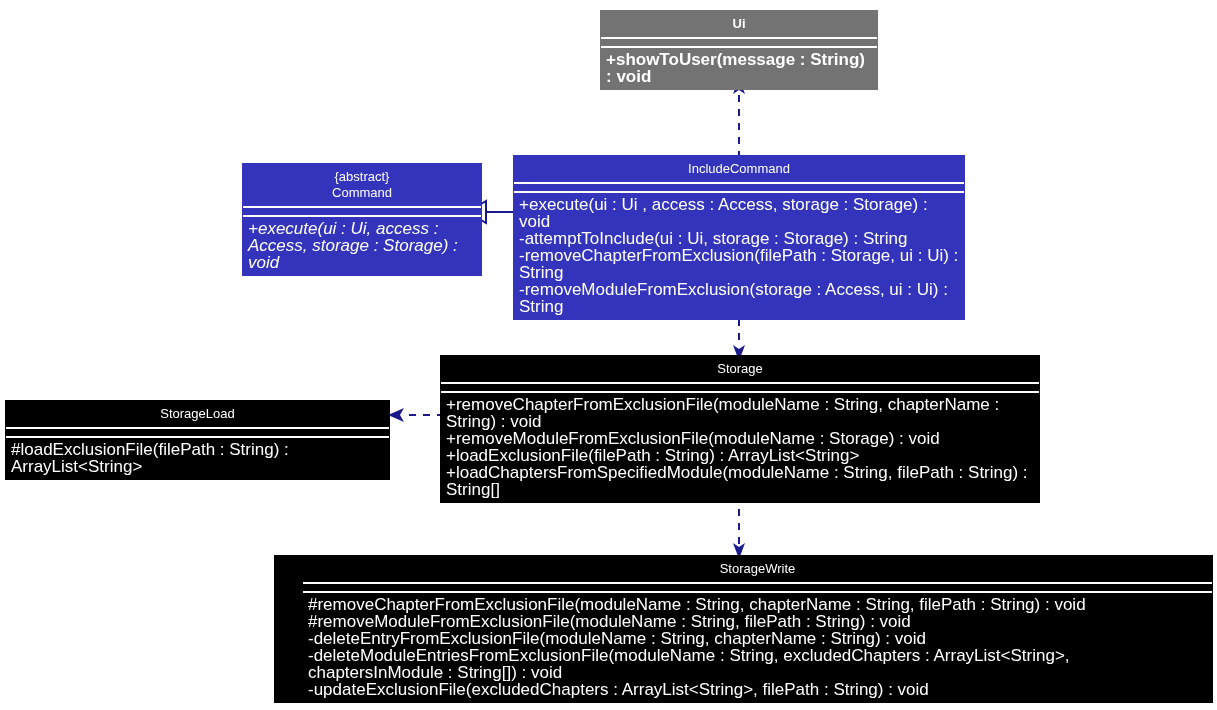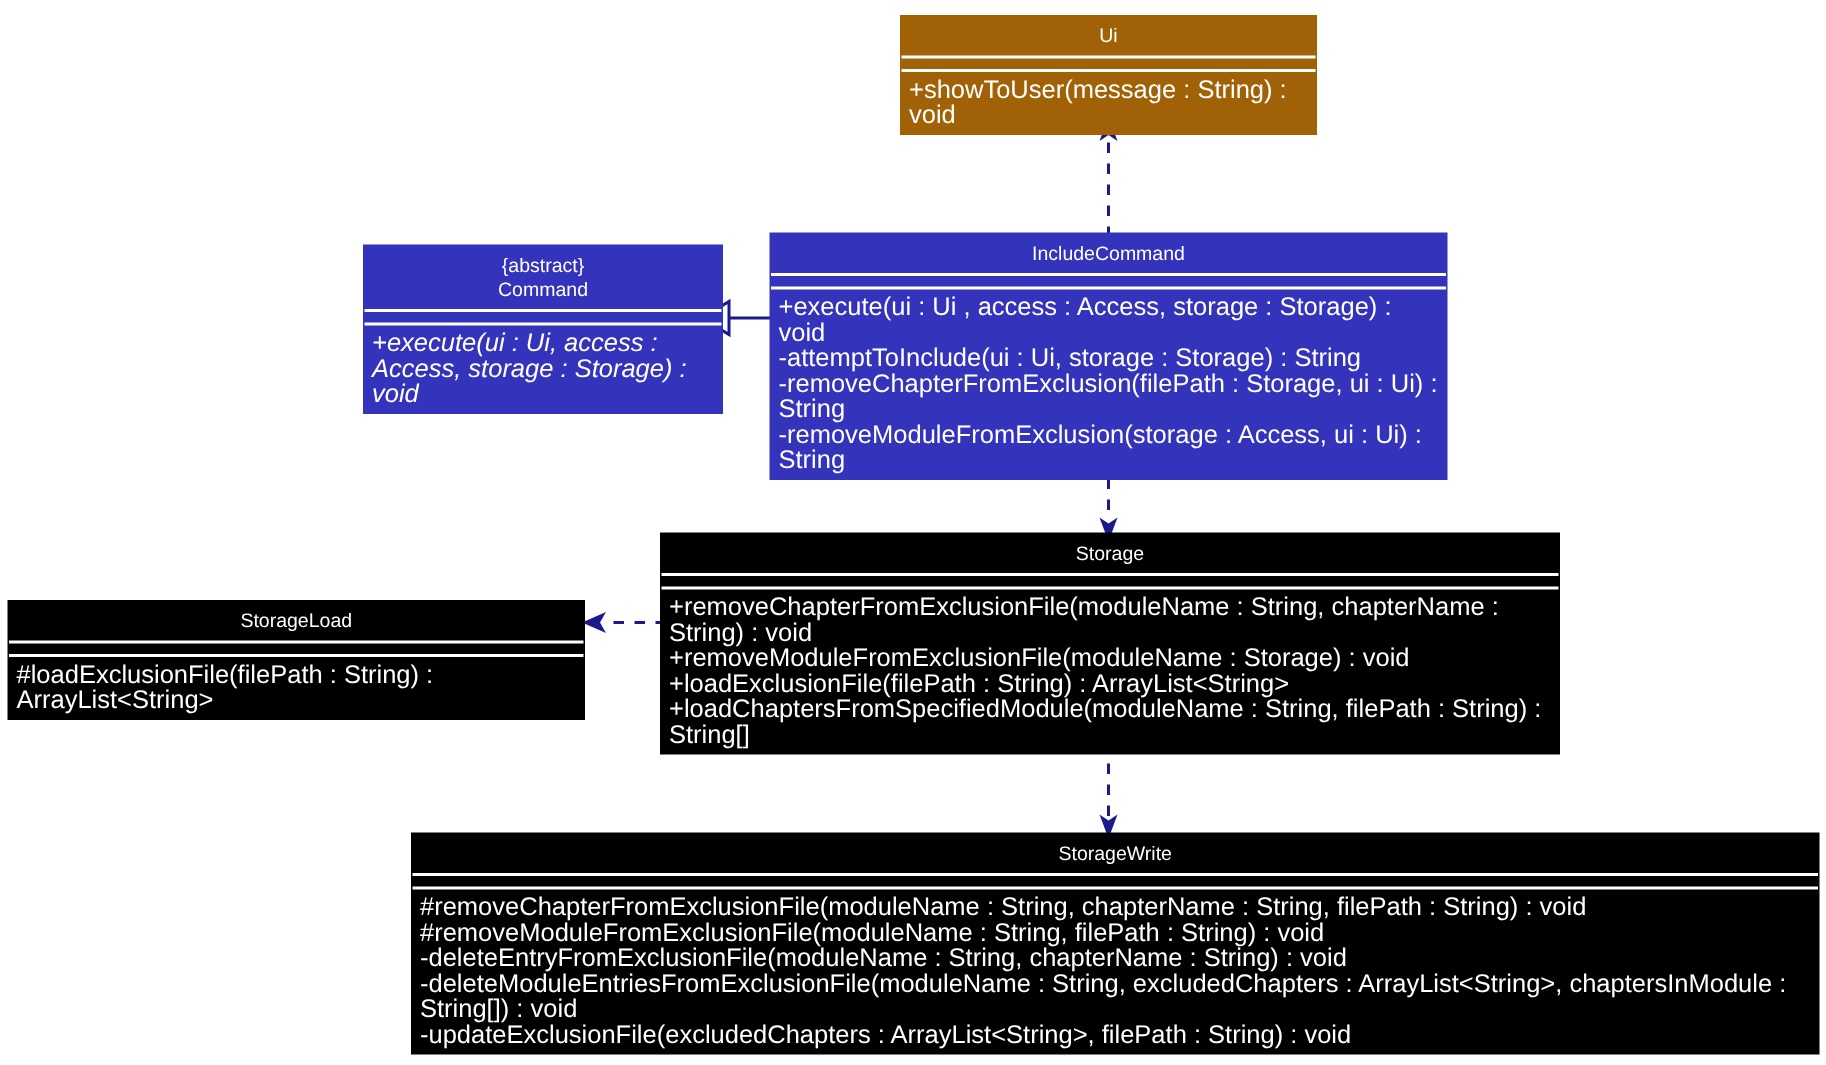--- a/index.html
+++ b/index.html
@@ -46,21 +46,21 @@
     padding: 3px 5px 4px 5px;
   }
 
   .uml-methods .m {
     white-space: pre-wrap;
   }
 
   .italic { font-style: italic; }
 
   
-  .theme-green  { background: #a16207; }
+  .theme-green  { background: #737373; font-weight: bold; }
   .theme-blue   { background: #3333bb; }
   .theme-gold   { background: #000000; }
 
   
   .conn {
     position: absolute;
   }
   .conn svg { display: block; overflow: visible; }
 </style>
 </head>
@@ -152,21 +152,21 @@
 <div class="uml-class theme-gold" style="left:5px; top:400px; width:385px;">
   <div class="uml-title">StorageLoad</div>
   <div class="uml-sep"></div>
   <div class="uml-attrs"></div>
   <div class="uml-sep"></div>
   <div class="uml-methods">
     <div class="m">#loadExclusionFile(filePath : String) : ArrayList&lt;String&gt;</div>
   </div>
 </div>
 
-<div class="uml-class theme-gold" style="left:274px; top:555px; width:939px;">
+<div class="uml-class theme-gold" style="left:274px; top:555px; width:939px;padding-left:28px;">
   <div class="uml-title">StorageWrite</div>
   <div class="uml-sep"></div>
   <div class="uml-attrs"></div>
   <div class="uml-sep"></div>
   <div class="uml-methods">
     <div class="m">#removeChapterFromExclusionFile(moduleName : String, chapterName : String, filePath : String) : void</div>
     <div class="m">#removeModuleFromExclusionFile(moduleName : String, filePath : String) : void</div>
     <div class="m">-deleteEntryFromExclusionFile(moduleName : String, chapterName : String) : void</div>
     <div class="m">-deleteModuleEntriesFromExclusionFile(moduleName : String, excludedChapters : ArrayList&lt;String&gt;, chaptersInModule : String[]) : void</div>
     <div class="m">-updateExclusionFile(excludedChapters : ArrayList&lt;String&gt;, filePath : String) : void</div>

